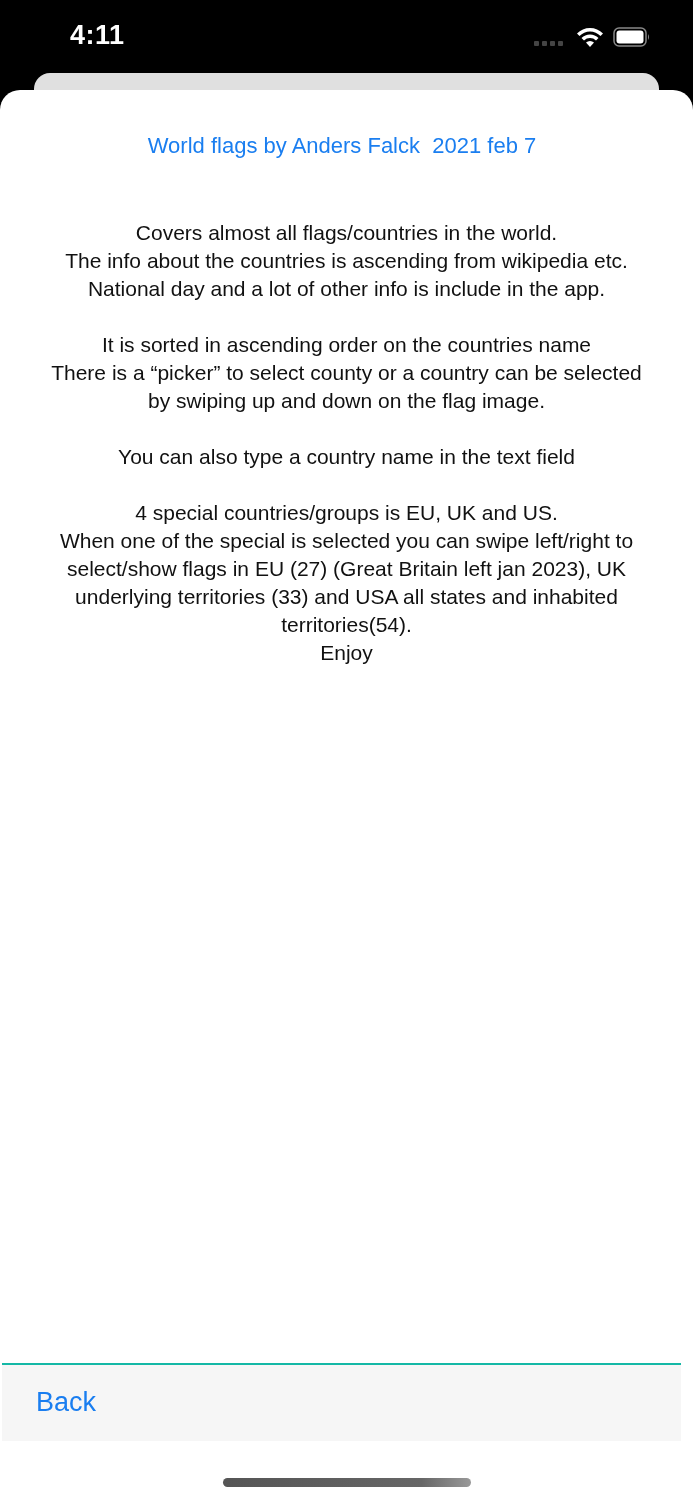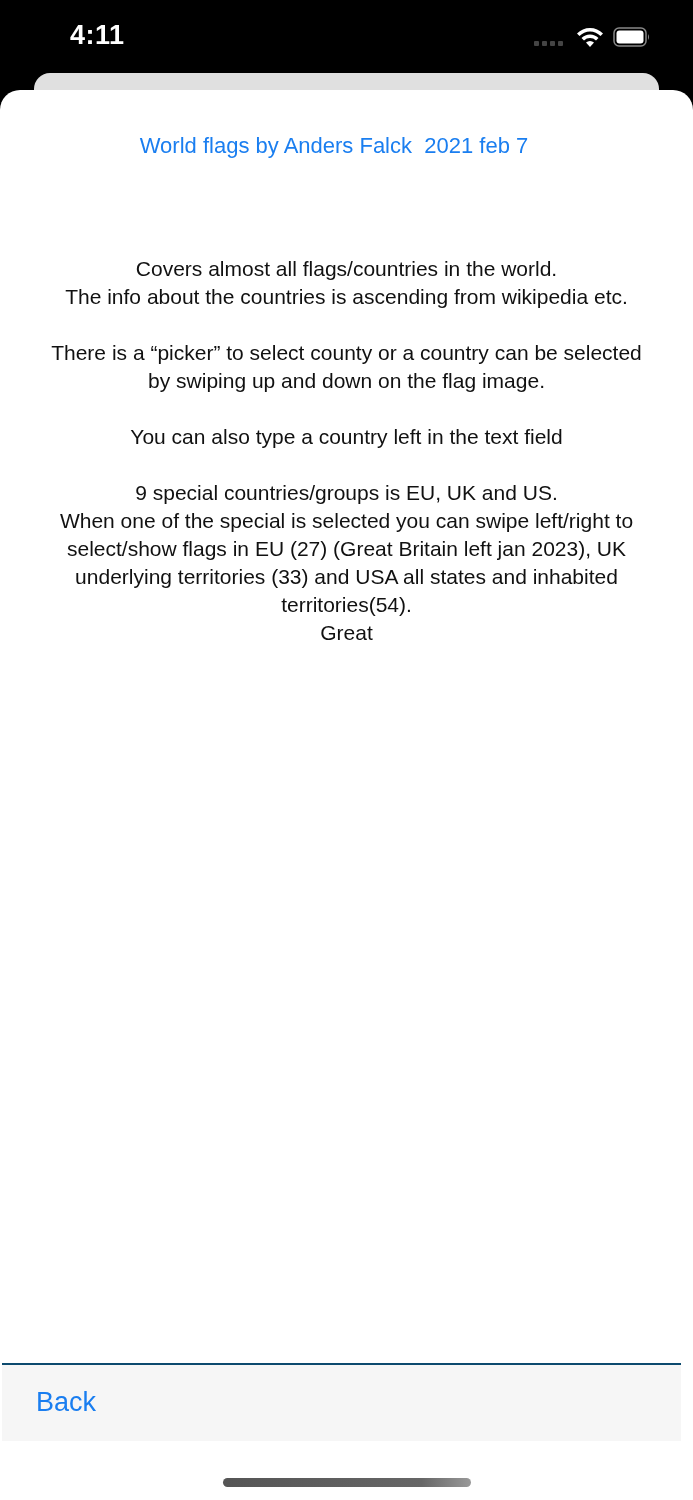--- a/index.html
+++ b/index.html
@@ -6,24 +6,24 @@
   body { width:693px; height:1500px; background:#000; position:relative; overflow:hidden;
          font-family:"Liberation Sans", sans-serif; }
   .status-bar { position:absolute; left:0; top:0; width:693px; height:75px; color:#fff; }
   .time { position:absolute; left:70px; top:20px; font-size:27px; font-weight:600; letter-spacing:0.5px; }
   .signal { position:absolute; left:534px; top:41px; display:flex; gap:3px; }
   .signal span { width:5px; height:5px; border-radius:1px; background:#444; display:block; }
   .wifi { position:absolute; left:575px; top:25px; width:30px; height:24px; }
   .battery { position:absolute; left:613px; top:27px; width:38px; height:20px; }
   .back-card { position:absolute; left:34px; top:73px; width:625px; height:40px; background:#e0e0e0; border-radius:16px 16px 0 0; }
   .sheet { position:absolute; left:0; top:90px; width:693px; height:1410px; background:#fff; border-radius:20px 20px 0 0; }
-  .header-title { position:absolute; left:4px; top:133px; width:660px; text-align:center; color:#1a7ef0; font-size:22px; white-space:pre; }
-  .body-text { position:absolute; left:40px; top:219px; width:613px; text-align:center; color:#111; font-size:21px; line-height:28px;margin-top:36px; }
+  .header-title { position:absolute; left:12px; top:133px; width:660px; text-align:center; color:#1a7ef0; font-size:22px; white-space:pre; }
+  .body-text { position:absolute; left:40px; top:219px; width:613px; text-align:center; color:#111; font-size:21px; line-height:28px; }
   .body-text div { min-height:28px; }
-  .toolbar { position:absolute; left:2px; top:1363px; width:679px; height:76px; background:#f6f6f6; border-top:2px solid #0c4a6e; }
+  .toolbar { position:absolute; left:2px; top:1363px; width:679px; height:76px; background:#f6f6f6; border-top:2px solid #14b8a6; }
   .back-btn { position:absolute; left:34px; top:22px; color:#1a7ef0; font-size:27px; background:none; border:none; padding:0; font-family:"Liberation Sans", sans-serif; cursor:pointer; }
   .home-indicator { position:absolute; left:223px; top:1478px; width:248px; height:9px; border-radius:5px; background:linear-gradient(90deg,#555,#666 80%,#999); }
 </style>
 </head>
 <body>
 
 <div class="status-bar">
   <span class="time">4:11</span>
   <div class="signal">
     <span></span>
@@ -45,27 +45,29 @@
 
 <div class="back-card"></div>
 
 <div class="sheet"></div>
 
 <div class="header-title">World flags by Anders Falck  2021 feb 7</div>
 
 <div class="body-text">
   <div>Covers almost all flags/countries in the world.</div>
   <div>The info about the countries is ascending from wikipedia etc.</div>
+  <div>National day and a lot of other info is include in the app.</div>
   <div></div>
+  <div>It is sorted in ascending order on the countries name</div>
   <div>There is a “picker” to select county or a country can be selected by swiping up and down on the flag image.</div>
   <div></div>
-  <div>You can also type a country left in the text field</div>
+  <div>You can also type a country name in the text field</div>
   <div></div>
-  <div>9 special countries/groups is EU, UK and US.</div>
+  <div>4 special countries/groups is EU, UK and US.</div>
   <div>When one of the special is selected you can swipe left/right to select/show flags in EU (27) (Great Britain left jan 2023), UK underlying territories (33) and USA all states and inhabited territories(54).</div>
-  <div>Great</div>
+  <div>Enjoy</div>
 </div>
 
 <div class="toolbar">
   <button class="back-btn">Back</button>
 </div>
 
 <div class="home-indicator"></div>
 
 </body></html>

